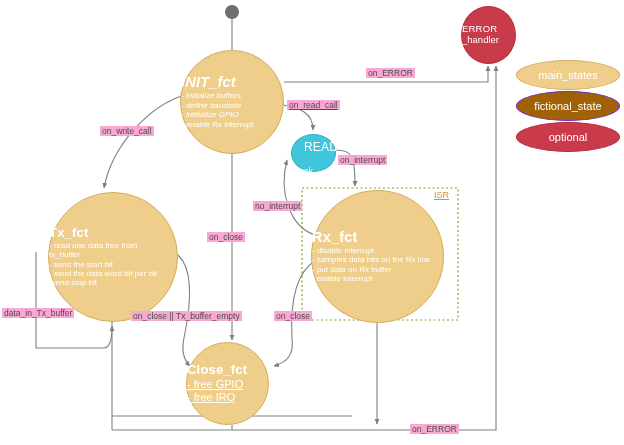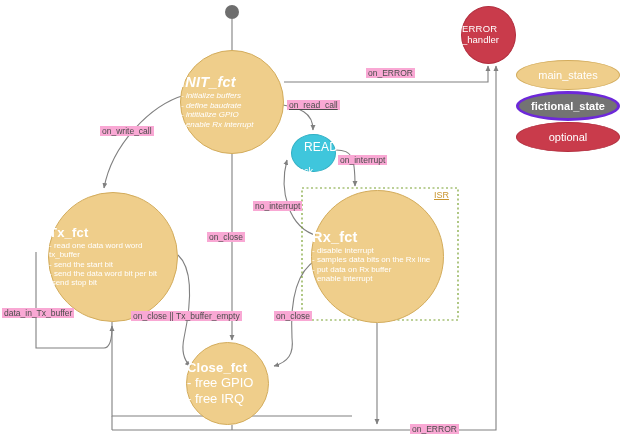--- a/index.html
+++ b/index.html
@@ -24,39 +24,39 @@
   #node-tx{left:48px;top:192px;width:130px;height:130px;}
   #node-tx .ntitle{font-size:13px;margin-bottom:1px;}
   #node-tx .nline{font-size:8px;}
 
   #node-rx{left:311px;top:190px;width:133px;height:133px;}
   #node-rx .ntitle{font-size:14.5px;margin-bottom:1px;}
   #node-rx .nline{font-size:8px;}
 
   #node-close{left:186px;top:342px;width:83px;height:83px;}
   #node-close .ntitle{font-size:13px;margin-bottom:1px;}
-  #node-close .nline{font-size:13px;}
+  #node-close .nline{font-size:11px;text-decoration:underline;}
 
   #node-read{left:291px;top:134px;width:45px;height:38px;}
   #node-read .ntitle{font-size:12px;font-weight:normal;margin:12px;}
   #node-read .nline{font-size:9px;}
 
   #node-error{left:461px;top:6px;width:55px;height:58px;}
   #node-error .ntitle{font-size:9.5px;font-weight:normal;margin:0;}
   #node-error .nline{font-size:9.5px;}
 
   .edge-label{position:absolute;font-size:8.5px;color:#4b4b4b;white-space:nowrap;
               background:#f9a8d4;padding:0 2px;}
 
   #legend{position:absolute;left:516px;top:60px;width:104px;height:92px;}
   .legend-item{position:absolute;left:0;width:104px;height:30px;border-radius:50%;
                display:flex;align-items:center;justify-content:center;color:#ffffff;
                font-size:11px;box-sizing:border-box;}
   #legend-main{top:0;background:#EFCE8B;border:1px solid #D3AC5C;}
-  #legend-fict{top:31px;background:#737373;border:3px solid #6d28d9;font-weight:bold;}
+  #legend-fict{top:31px;background:#a16207;border:1px solid #6d28d9;}
   #legend-opt{top:62px;background:#C93B4B;border:1px solid #B22F3F;}
 
   #isr-label{position:absolute;left:434px;top:190px;font-size:9px;color:#C9952F;
              text-decoration:underline;}
 </style>
 </head>
 <body>
 
 <div id="canvas">
 
@@ -108,21 +108,21 @@
   <div class="node main-state" id="node-init">
     <div class="ntitle">INIT_fct</div>
     <div class="nline">- initialize buffers</div>
     <div class="nline">- define baudrate</div>
     <div class="nline">- intitialize GPIO</div>
     <div class="nline">- enable Rx interrupt</div>
   </div>
 
   <div class="node main-state" id="node-tx">
     <div class="ntitle">Tx_fct</div>
-    <div class="nline">- read one data word word</div>
+    <div class="nline">- read one data free from</div>
     <div class="nline">tx_buffer</div>
     <div class="nline">- send the start bit</div>
     <div class="nline">- send the data word bit per bit</div>
     <div class="nline">-send stop bit</div>
   </div>
 
   <div class="node main-state" id="node-rx">
     <div class="ntitle">Rx_fct</div>
     <div class="nline">- disable interrupt</div>
     <div class="nline">- samples data bits on the Rx line</div>

